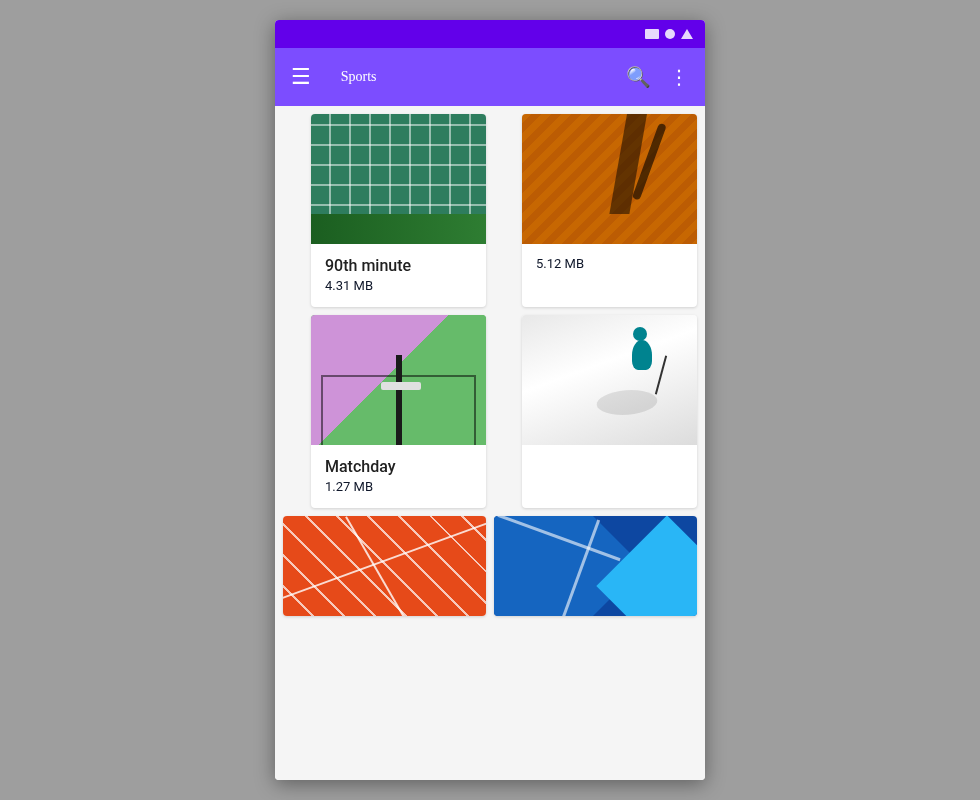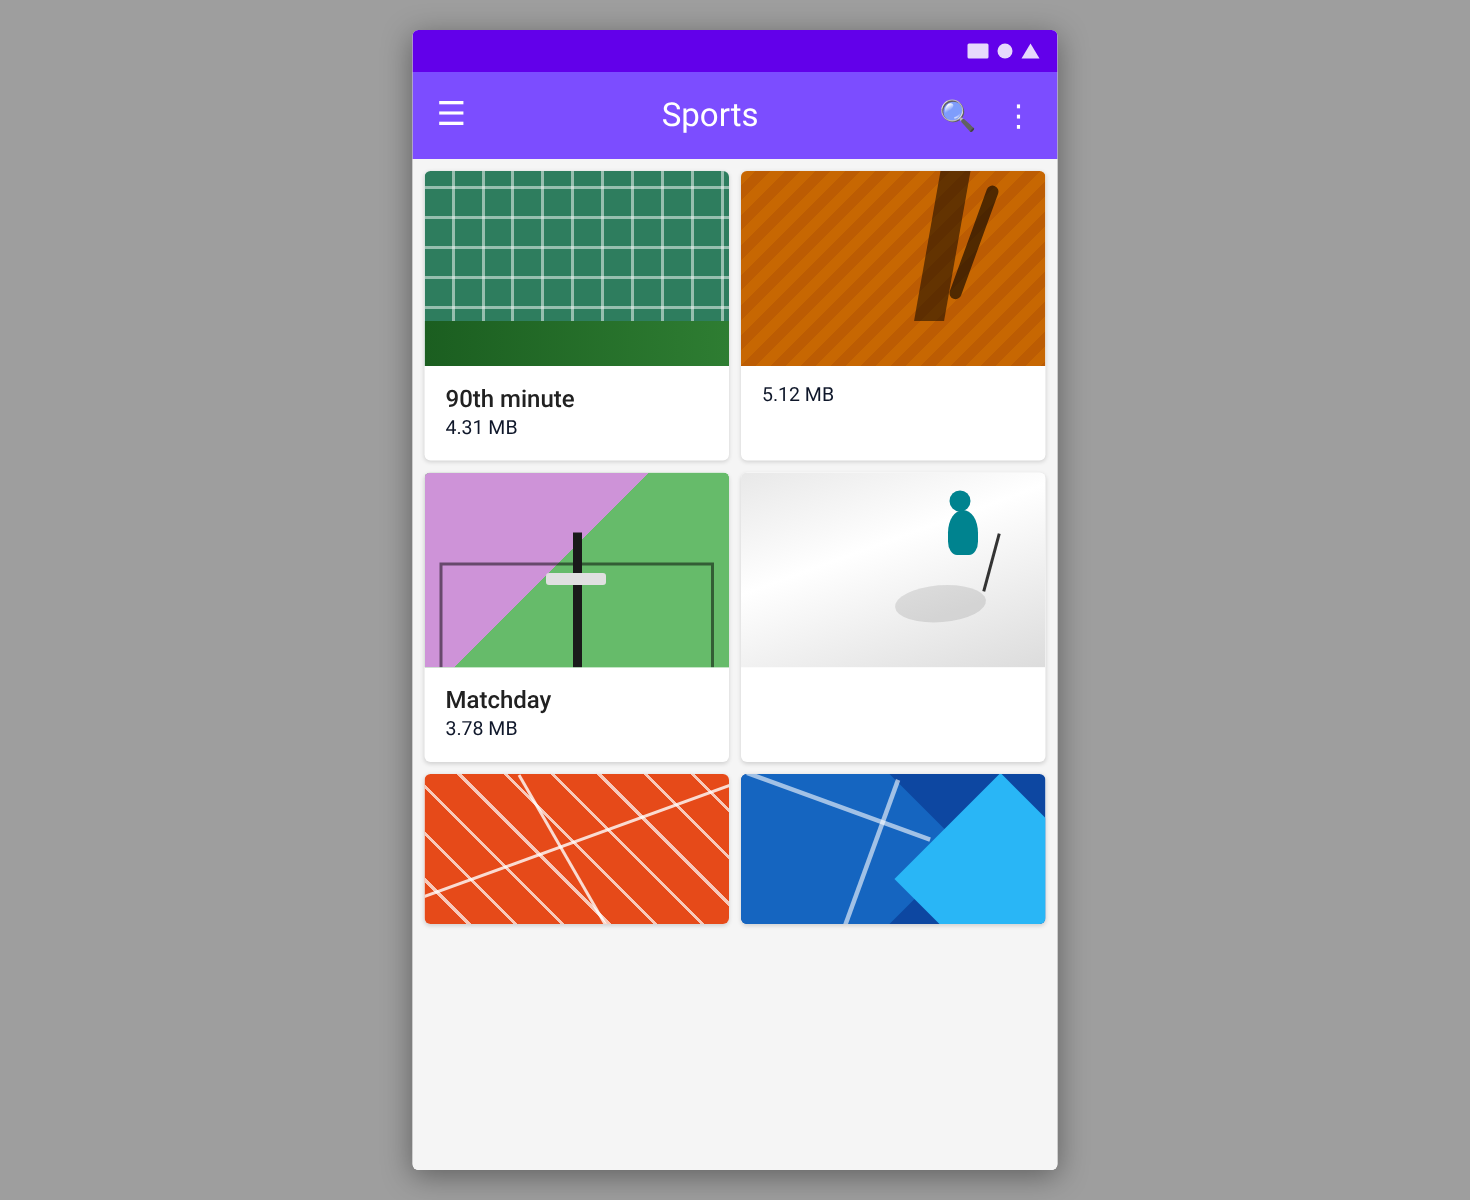--- a/index.html
+++ b/index.html
@@ -67,24 +67,24 @@
       height: 58px;
       display: flex;
       align-items: center;
       padding: 0 16px;
       gap: 20px;
     }
 
     .app-bar-title {
       flex: 1;
       color: #fff;
-      font-size: 22px;
+      font-size: 14px;
       font-weight: 400;
-      text-align: center;
       margin-left: 10px;
+      font-family: Liberation Serif, serif;
     }
 
     .hamburger-icon {
       color: #fff;
       font-size: 22px;
       cursor: pointer;
       line-height: 1;
     }
 
     .app-bar-actions {
@@ -111,20 +111,21 @@
       grid-template-columns: 1fr 1fr;
       gap: 8px;
       padding: 8px;
     }
 
     .card {
       background: #fff;
       border-radius: 4px;
       overflow: hidden;
       box-shadow: 0 1px 3px rgba(0,0,0,0.15);
+      margin-left: 28px;
     }
 
     .card-image {
       width: 100%;
       height: 130px;
       overflow: hidden;
     }
 
     .card-body {
       padding: 12px 14px 14px;
@@ -442,21 +443,21 @@
         <div class="card-image">
           <div class="img-matchday">
             <div class="img-matchday-bg"></div>
             <div class="court-fence"></div>
             <div class="court-pole"></div>
             <div class="court-bench"></div>
           </div>
         </div>
         <div class="card-body">
           <div class="card-title">Matchday</div>
-          <div class="card-size">3.78 MB</div>
+          <div class="card-size">1.27 MB</div>
         </div>
       </div>
 
       <div class="card">
         <div class="card-image">
           <div class="img-skiing">
             <div class="ski-slope"></div>
             <div class="ski-shadow"></div>
             <div class="skier-head"></div>
             <div class="skier-body"></div>

